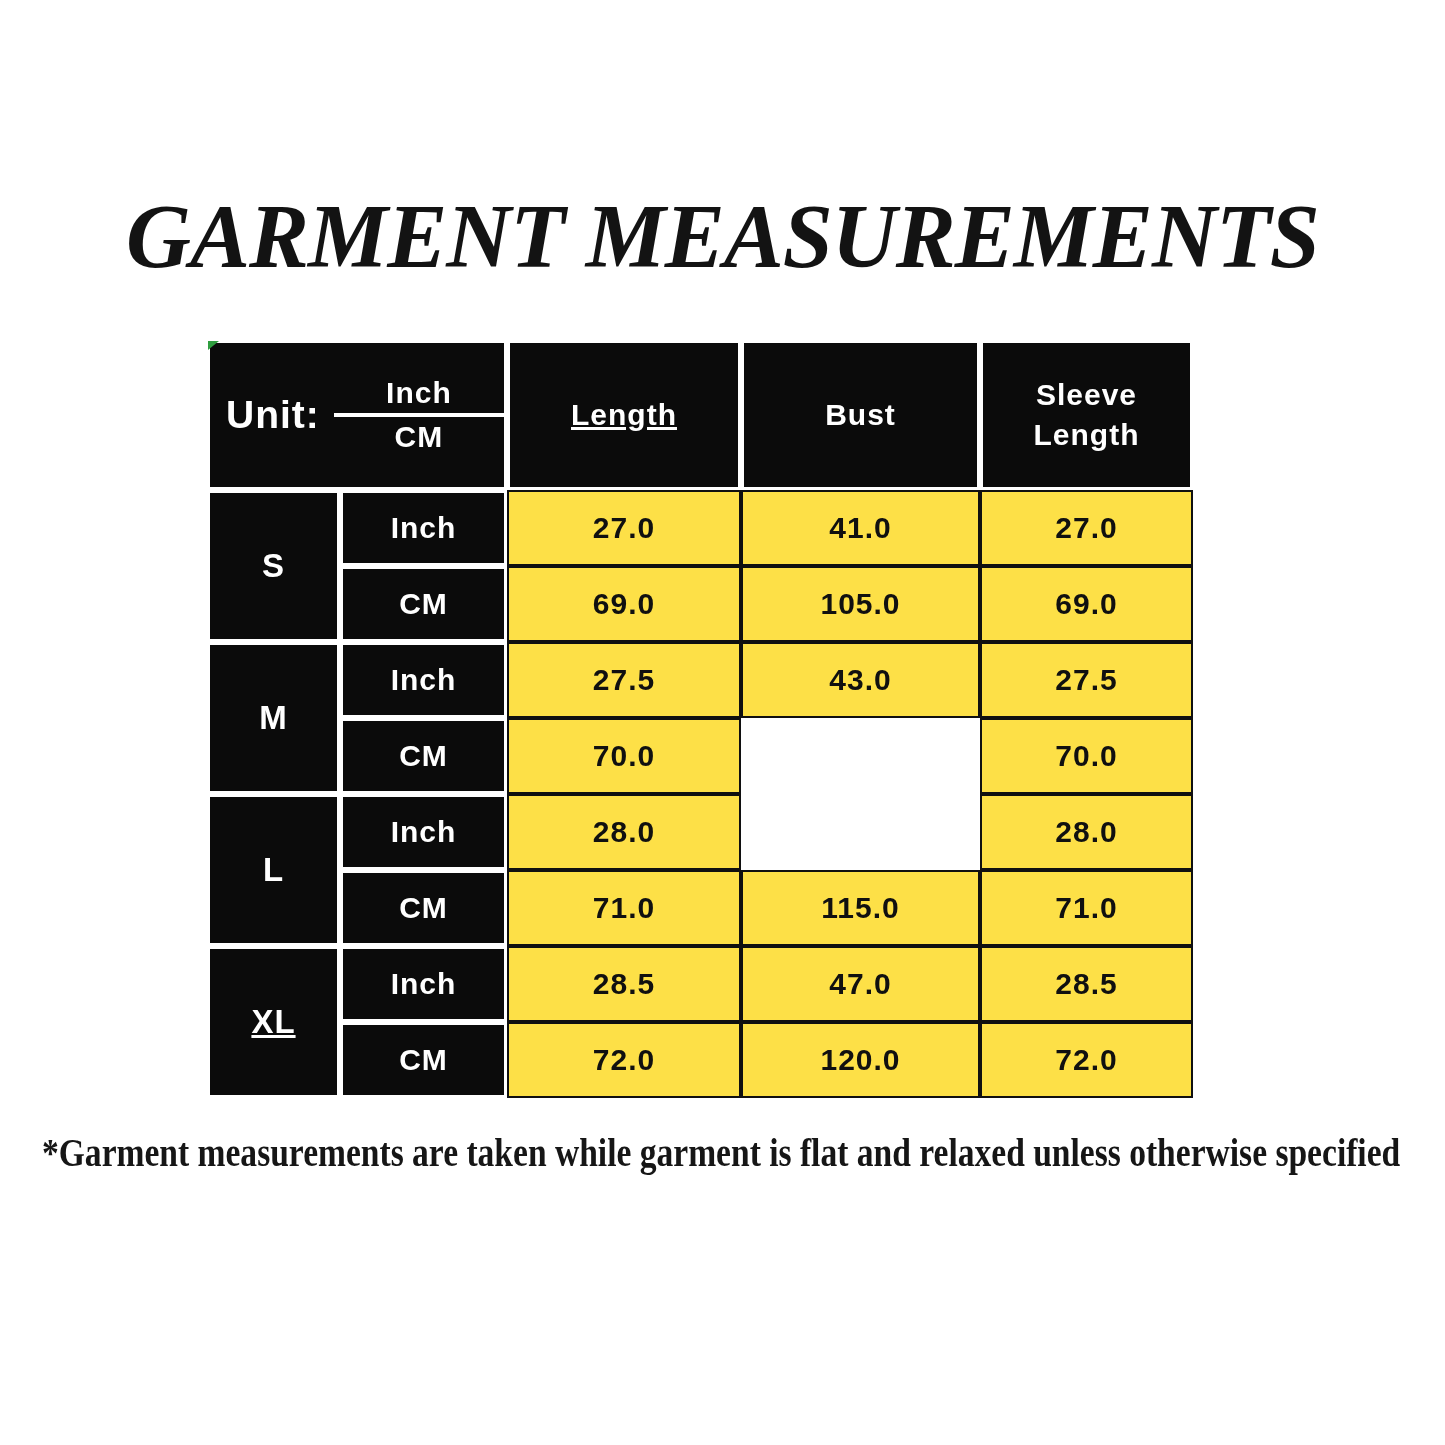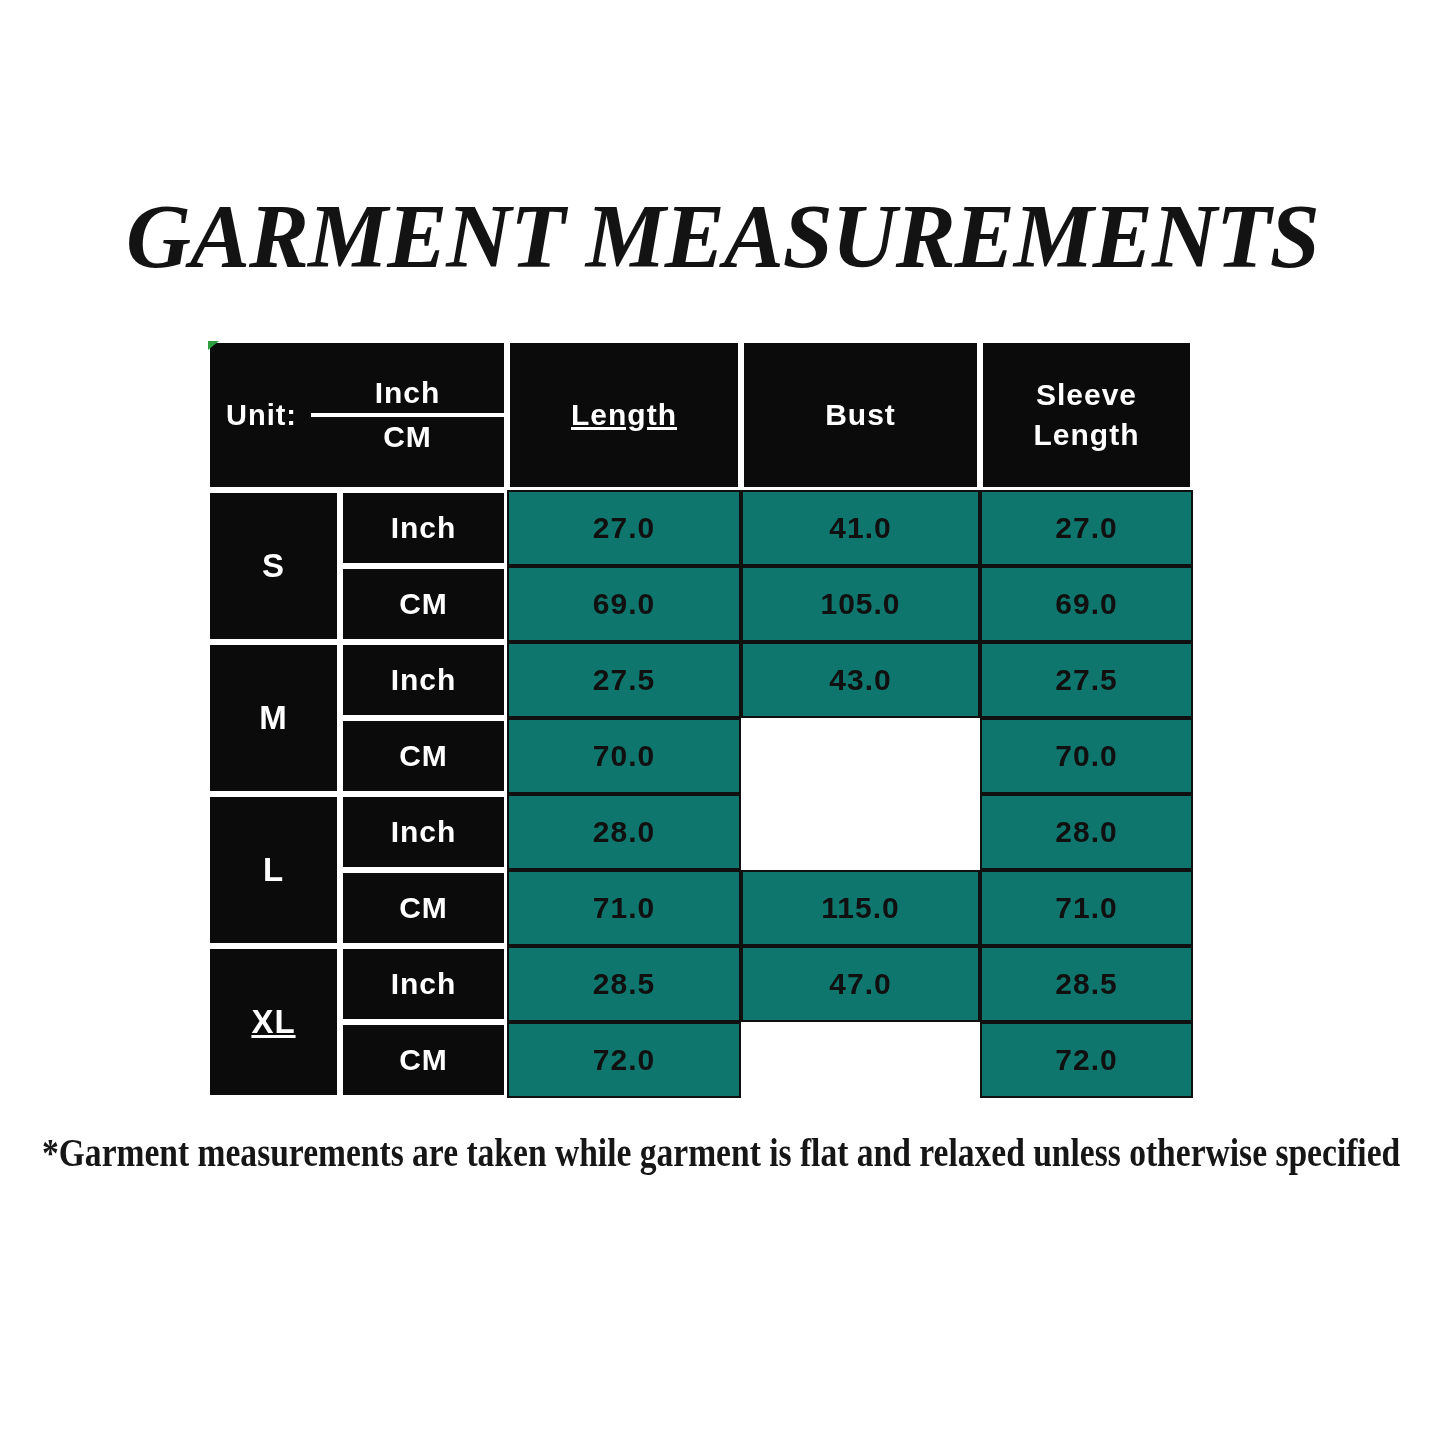--- a/index.html
+++ b/index.html
@@ -47,39 +47,39 @@
     text-align: center;
   }
   .black {
     background: #0b0b0b;
     border: 3px solid #ffffff;
     color: #ffffff;
     font-weight: 700;
     letter-spacing: 1px;
   }
   .white {
-    background: #0f766e;
+    background: #fde047;
     border: 2px solid #101010;
     color: #101010;
     font-weight: 700;
     font-size: 30px;
     letter-spacing: 1px;
   }
   .col-head { font-size: 30px; line-height: 1.35; }
   .col-head .wrap { max-width: 155px; }
   .size-label { font-size: 33px; }
   .unit-row-label { font-size: 30px; }
 
   
   .unit-head {
     justify-content: flex-start;
     padding-left: 16px;
     gap: 14px;
   }
-  .unit-word { font-size: 29px; }
+  .unit-word { font-size: 39px; }
   .fraction {
     flex: 1;
     display: flex;
     flex-direction: column;
     align-items: center;
     align-self: center;
   }
   .fraction .frac-top, .fraction .frac-bottom { font-size: 30px; line-height: 1.15; }
   .frac-line {
     width: 100%;
@@ -170,18 +170,19 @@
     <div class="cell white" style="grid-area: 7 / 4 / 8 / 5;">115.0</div>
     <div class="cell white" style="grid-area: 7 / 5 / 8 / 6;">71.0</div>
 
     <div class="cell black size-label" style="grid-area: 8 / 1 / 10 / 2; text-decoration: underline;">XL</div>
     <div class="cell black unit-row-label" style="grid-area: 8 / 2 / 9 / 3;">Inch</div>
     <div class="cell white" style="grid-area: 8 / 3 / 9 / 4;">28.5</div>
     <div class="cell white" style="grid-area: 8 / 4 / 9 / 5;">47.0</div>
     <div class="cell white" style="grid-area: 8 / 5 / 9 / 6;">28.5</div>
     <div class="cell black unit-row-label" style="grid-area: 9 / 2 / 10 / 3;">CM</div>
     <div class="cell white" style="grid-area: 9 / 3 / 10 / 4;">72.0</div>
+    <div class="cell white" style="grid-area: 9 / 4 / 10 / 5;">120.0</div>
     <div class="cell white" style="grid-area: 9 / 5 / 10 / 6;">72.0</div>
   </div>
 
   <div class="footnote">*Garment measurements are taken while garment is flat and relaxed unless otherwise specified</div>
 
 </div>
 
 </body></html>

